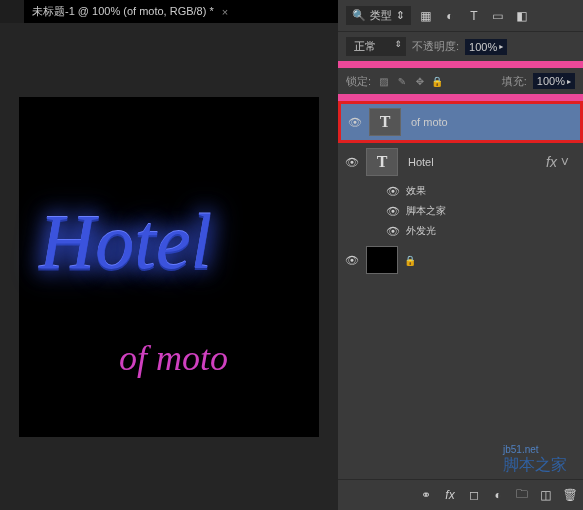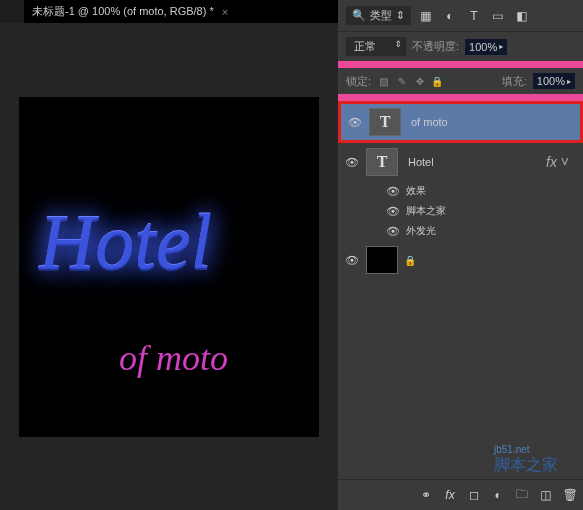--- a/index.html
+++ b/index.html
@@ -34,21 +34,21 @@
 .layer-row.highlighted { border: 3px solid #e02020; }
 .vis { width: 16px; text-align: center; color: #ccc; font-size: 11px; cursor: pointer; }
 .thumb { width: 32px; height: 28px; background: #000; border: 1px solid #666; display: flex; align-items: center; justify-content: center; font-size: 16px; font-family: serif; font-weight: bold; }
 .thumb.t-type { background: #555; color: #ddd; }
 .layer-name { flex: 1; padding-left: 4px; }
 .fx-badge { font-style: italic; color: #aaa; font-size: 14px; padding-right: 8px; }
 .lock-badge { color: #aaa; font-size: 10px; padding-right: 8px; }
 .fx-sub { display: flex; align-items: center; padding: 2px 6px 2px 48px; gap: 6px; font-size: 10px; min-height: 20px; }
 .fx-sub .vis { width: 14px; }
 .bottom-icons { display: flex; padding: 6px 4px; gap: 6px; border-top: 1px solid #2a2a2a; justify-content: flex-end; }
-.watermark { position: absolute; right: 25px; bottom: 34px; font-size: 10px; color: #5080c0; }
+.watermark { position: absolute; right: 16px; bottom: 34px; font-size: 10px; color: #5080c0; }
 .watermark .cn { font-size: 16px; color: #3060a0; }
 </style>
 </head>
 <body>
 
 <div class="canvas-area">
   <div class="doc-tab">
     <span>未标题-1 @ 100% (of moto, RGB/8) *</span>
     <span class="close">×</span>
   </div>

